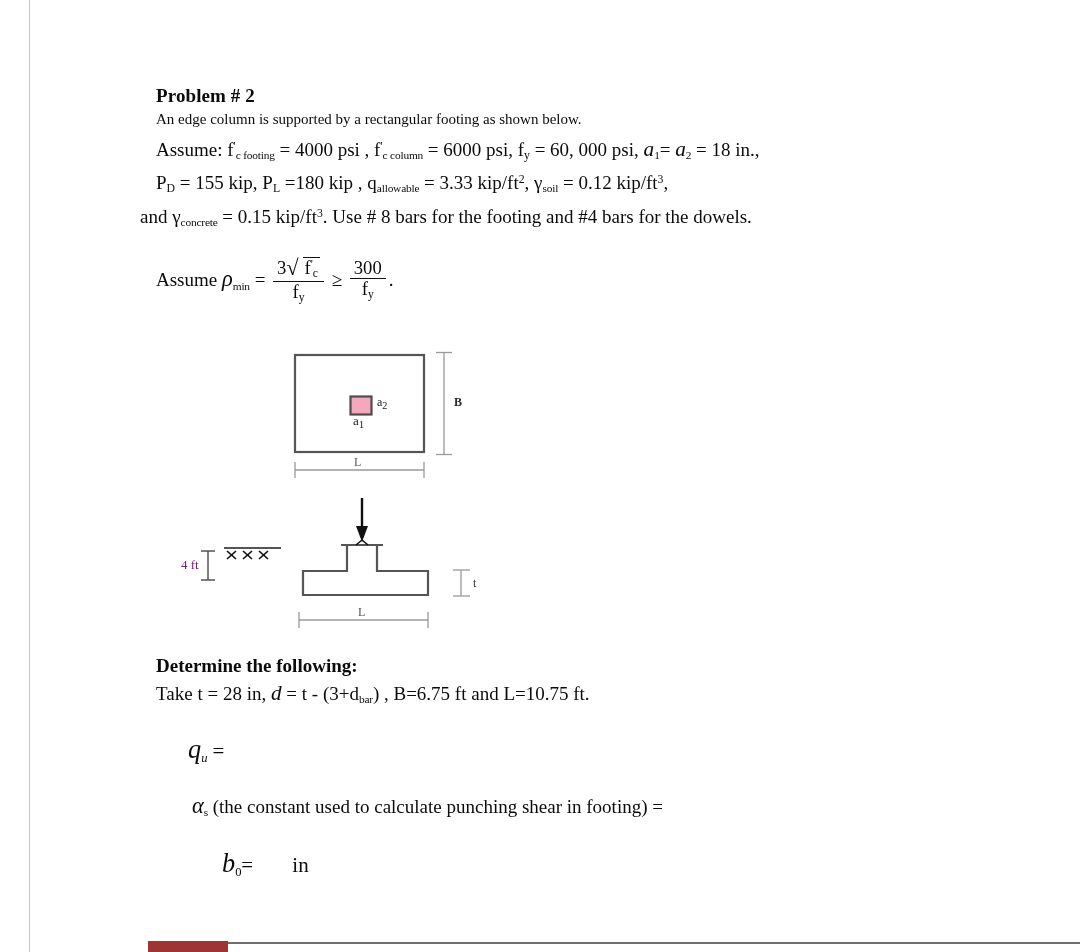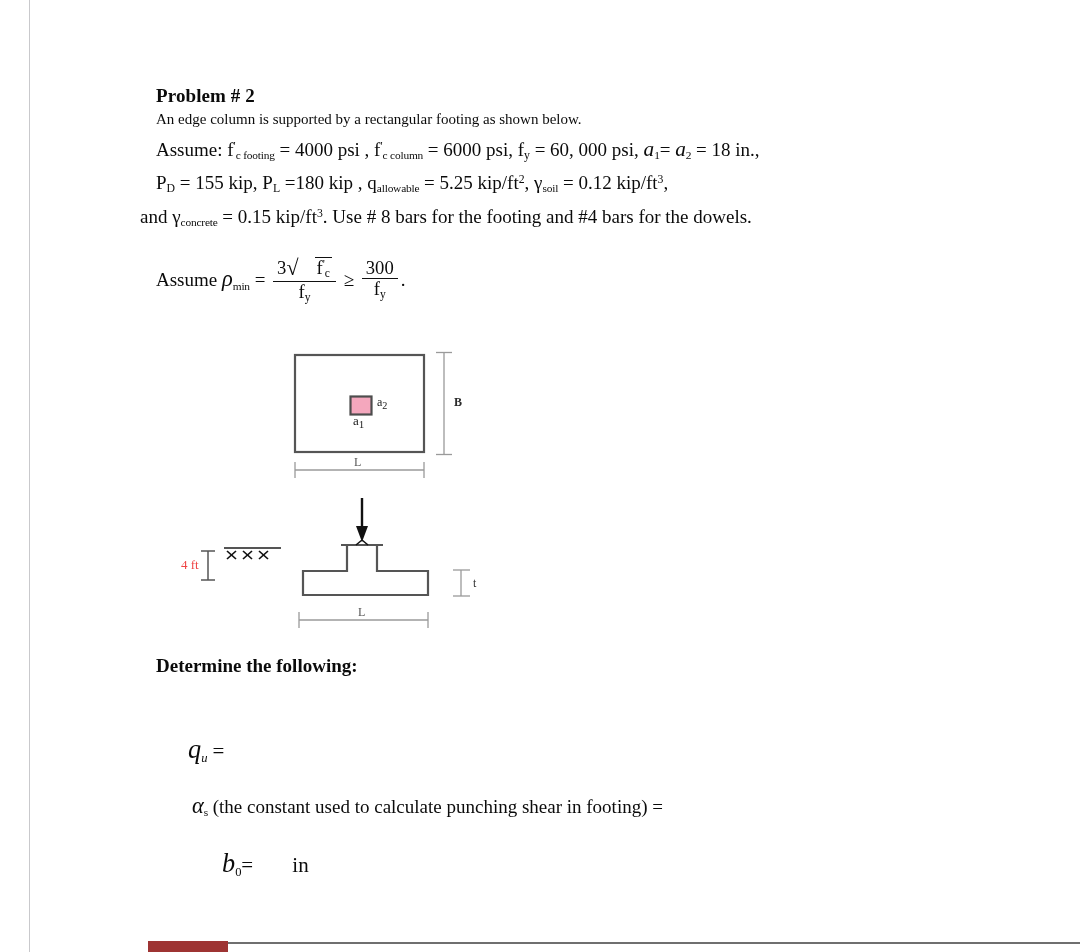--- a/index.html
+++ b/index.html
@@ -81,21 +81,21 @@
   }
   .frac .den {
     display: block;
     padding: 1px 4px 0 4px;
     font-size: 0.98em;
   }
   .radical {
     display: inline-block;
     border-top: 1.2px solid #111;
     padding: 1px 2px 0 1px;
-    margin-left: 17px;
+    margin-left: 5px;
   }
   .radsign { font-size: 1.18em; position: relative; top: 1px; }
 
   
   #figure { position: absolute; left: 0; top: 330px; width: 520px; height: 300px; }
   #figure svg { display: block; }
 
   
   #bottom-rule {
     position: absolute;
@@ -137,21 +137,21 @@
     <span class="bigvar"><span>a</span></span><span class="sm">2</span>
     <span>= 18 in.,</span>
   </div>
 
   <div class="txt l-loads">
     <span><span>P</span><sub>D</sub></span>
     <span>= 155  kip,</span>
     <span><span>P</span><sub>L</sub></span>
     <span>=180  kip ,</span>
     <span><span>q</span><span class="sm">allowable</span></span>
-    <span><span>= 5.25  kip/ft</span><sup>2</sup><span>,</span></span>
+    <span><span>= 3.33  kip/ft</span><sup>2</sup><span>,</span></span>
     <span><span>γ</span><span class="sm">soil</span></span>
     <span><span>= 0.12 kip/ft</span><sup>3</sup><span>,</span></span>
   </div>
 
   <div class="txt l-gamma">
     <span>and</span>
     <span><span>γ</span><span class="sm">concrete</span></span>
     <span><span>= 0.15 kip/ft</span><sup>3</sup></span><span>. Use # 8 bars for the footing and #4 bars for the dowels.</span>
   </div>
 
@@ -237,27 +237,33 @@
         <line x1="299" y1="282" x2="299" y2="298"></line>
         <line x1="428" y1="282" x2="428" y2="298"></line>
       </g>
     </svg>
 
     <div class="txt" style="left:377px; top:66px; font-size:12px; color:#1a1a1a;"><span>a</span><sub style="font-size:.85em">2</sub></div>
     <div class="txt" style="left:353px; top:84px; font-size:13px; color:#1a1a1a;"><span>a</span><sub style="font-size:.85em">1</sub></div>
     <div class="txt" style="left:454px; top:66px; font-size:12px; font-weight:bold; color:#2b2b2b;">B</div>
     <div class="txt" style="left:354px; top:126px; font-size:12px; color:#555;">L</div>
 
-    <div class="txt" style="left:181px; top:228px; font-size:13px; color:#ef4444;">4 ft</div>
+    <div class="txt" style="left:181px; top:228px; font-size:13px; color:#701a75;">4 ft</div>
     <div class="txt" style="left:473px; top:247px; font-size:12px; color:#333;">t</div>
     <div class="txt" style="left:358px; top:276px; font-size:12px; color:#555;">L</div>
   </div>
 
   <div class="txt l-determine bold">Determine the following:</div>
 
+  <div class="txt l-take">
+    <span>Take t = 28 in,</span>
+    <span class="bigvar">d</span>
+    <span><span>= t - (3+d</span><span class="sm">bar</span><span>) ,</span></span>
+    <span>B=6.75 ft and L=10.75 ft.</span>
+  </div>
 
   <div class="txt l-qu">
     <span class="mathvar" style="font-size:1.25em">q</span><span class="sm ital">u</span>
     <span>=</span>
   </div>
 
   <div class="txt l-alpha">
     <span class="mathvar" style="font-size:1.18em">α</span><span class="sm">s</span>
     <span>(the constant used to calculate punching shear in footing) =</span>
   </div>

